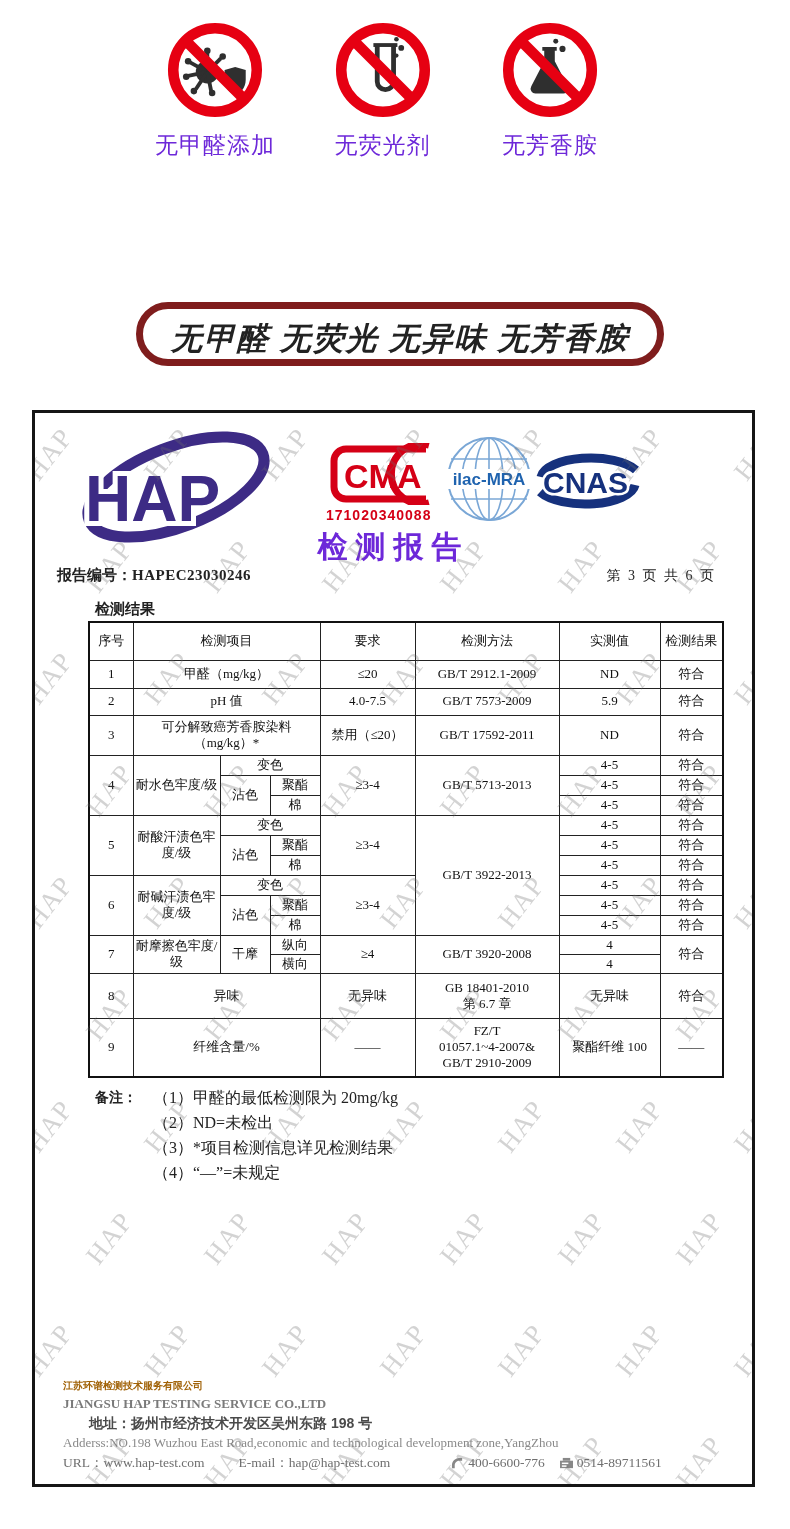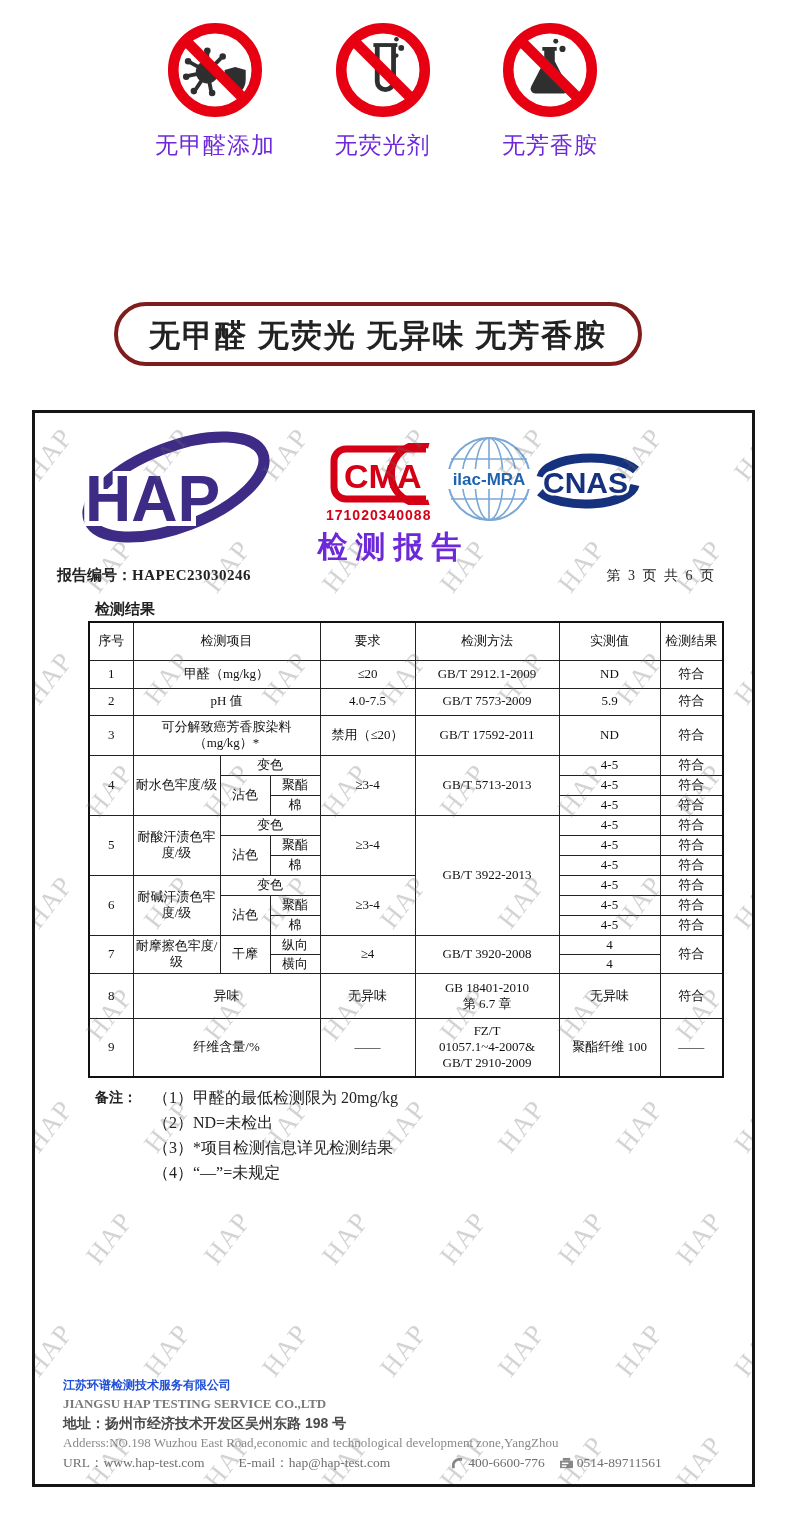--- a/index.html
+++ b/index.html
@@ -9,24 +9,24 @@
 
   
   .badges-row { position:absolute; left:140px; top:22px; width:485px;
                 display:flex; justify-content:space-between; }
   .badge { width:150px; text-align:center; }
   .badge svg { width:96px; height:96px; display:block; margin:0 auto; }
   .badge-label { margin-top:12px; font-size:23px; color:#6d28d9; letter-spacing:1px;
                  font-family:"Liberation Sans", sans-serif; }
 
   
-  .banner { position:absolute; left:114px; top:302px; width:528px; height:64px;
-            border:4px solid #7f1d1d; border-radius:34px; text-align:center;
+  .banner { position:absolute; left:136px; top:302px; width:528px; height:64px;
+            border:7px solid #7f1d1d; border-radius:34px; text-align:center;
             line-height:60px; font-size:31px; font-weight:600; color:#222;
-            letter-spacing:2px; }
+            letter-spacing:2px;font-style:italic; }
 
   
   .doc { position:absolute; left:32px; top:410px; width:723px; height:1077px;
          border:3px solid #151515; background:#fff; overflow:hidden; }
   .doc-inner { position:absolute; inset:0; }
 
   .wm-layer { position:absolute; inset:0; z-index:6; pointer-events:none; overflow:hidden; }
   .wm { position:absolute; font-family:"Liberation Serif", serif;
         font-size:27px; color:rgba(110,110,110,0.30); transform:rotate(-52deg);
         letter-spacing:1px; }
@@ -64,26 +64,26 @@
   .h20 { height:20px; } .h19 { height:19px; } .h45 { height:45px; } .h58 { height:58px; }
   .preline { white-space:pre-line; }
 
   
   .notes { position:absolute; top:672px; left:60px; display:flex; z-index:2; }
   .notes-label { font-weight:bold; font-size:14px; width:58px; line-height:25px; }
   .notes-items div { font-size:16px; line-height:25px; }
 
   
   .doc-footer { position:absolute; left:28px; right:20px; bottom:10px; z-index:2; }
-  .f-cn1 { font-size:12px; font-weight:bold; color:#1d4ed8; line-height:19px;
+  .f-cn1 { font-size:10px; font-weight:bold; color:#a16207; line-height:19px;
            font-family:"Liberation Sans", sans-serif; }
   .f-en1 { font-size:13px; color:#7a7a7a; line-height:18px; font-weight:bold;
            font-family:"Liberation Serif", serif; }
   .f-cn2 { font-size:14px; font-weight:bold; color:#4a4a4a; line-height:20px;
-           font-family:"Liberation Sans", sans-serif; }
+           font-family:"Liberation Sans", sans-serif;margin-left:26px; }
   .f-en2 { font-size:13px; color:#8a8a8a; line-height:19px; }
   .f-contact { font-size:13.5px; color:#6f6f6f; line-height:22px; display:flex;
                align-items:center; }
   .f-contact .gap1 { margin-left:34px; } .f-contact .gap2 { margin-left:60px; }
   .f-contact .gap3 { margin-left:14px; }
   .mini-icon { width:15px; height:13px; margin-right:3px; }
 </style>
 </head>
 <body>
 

